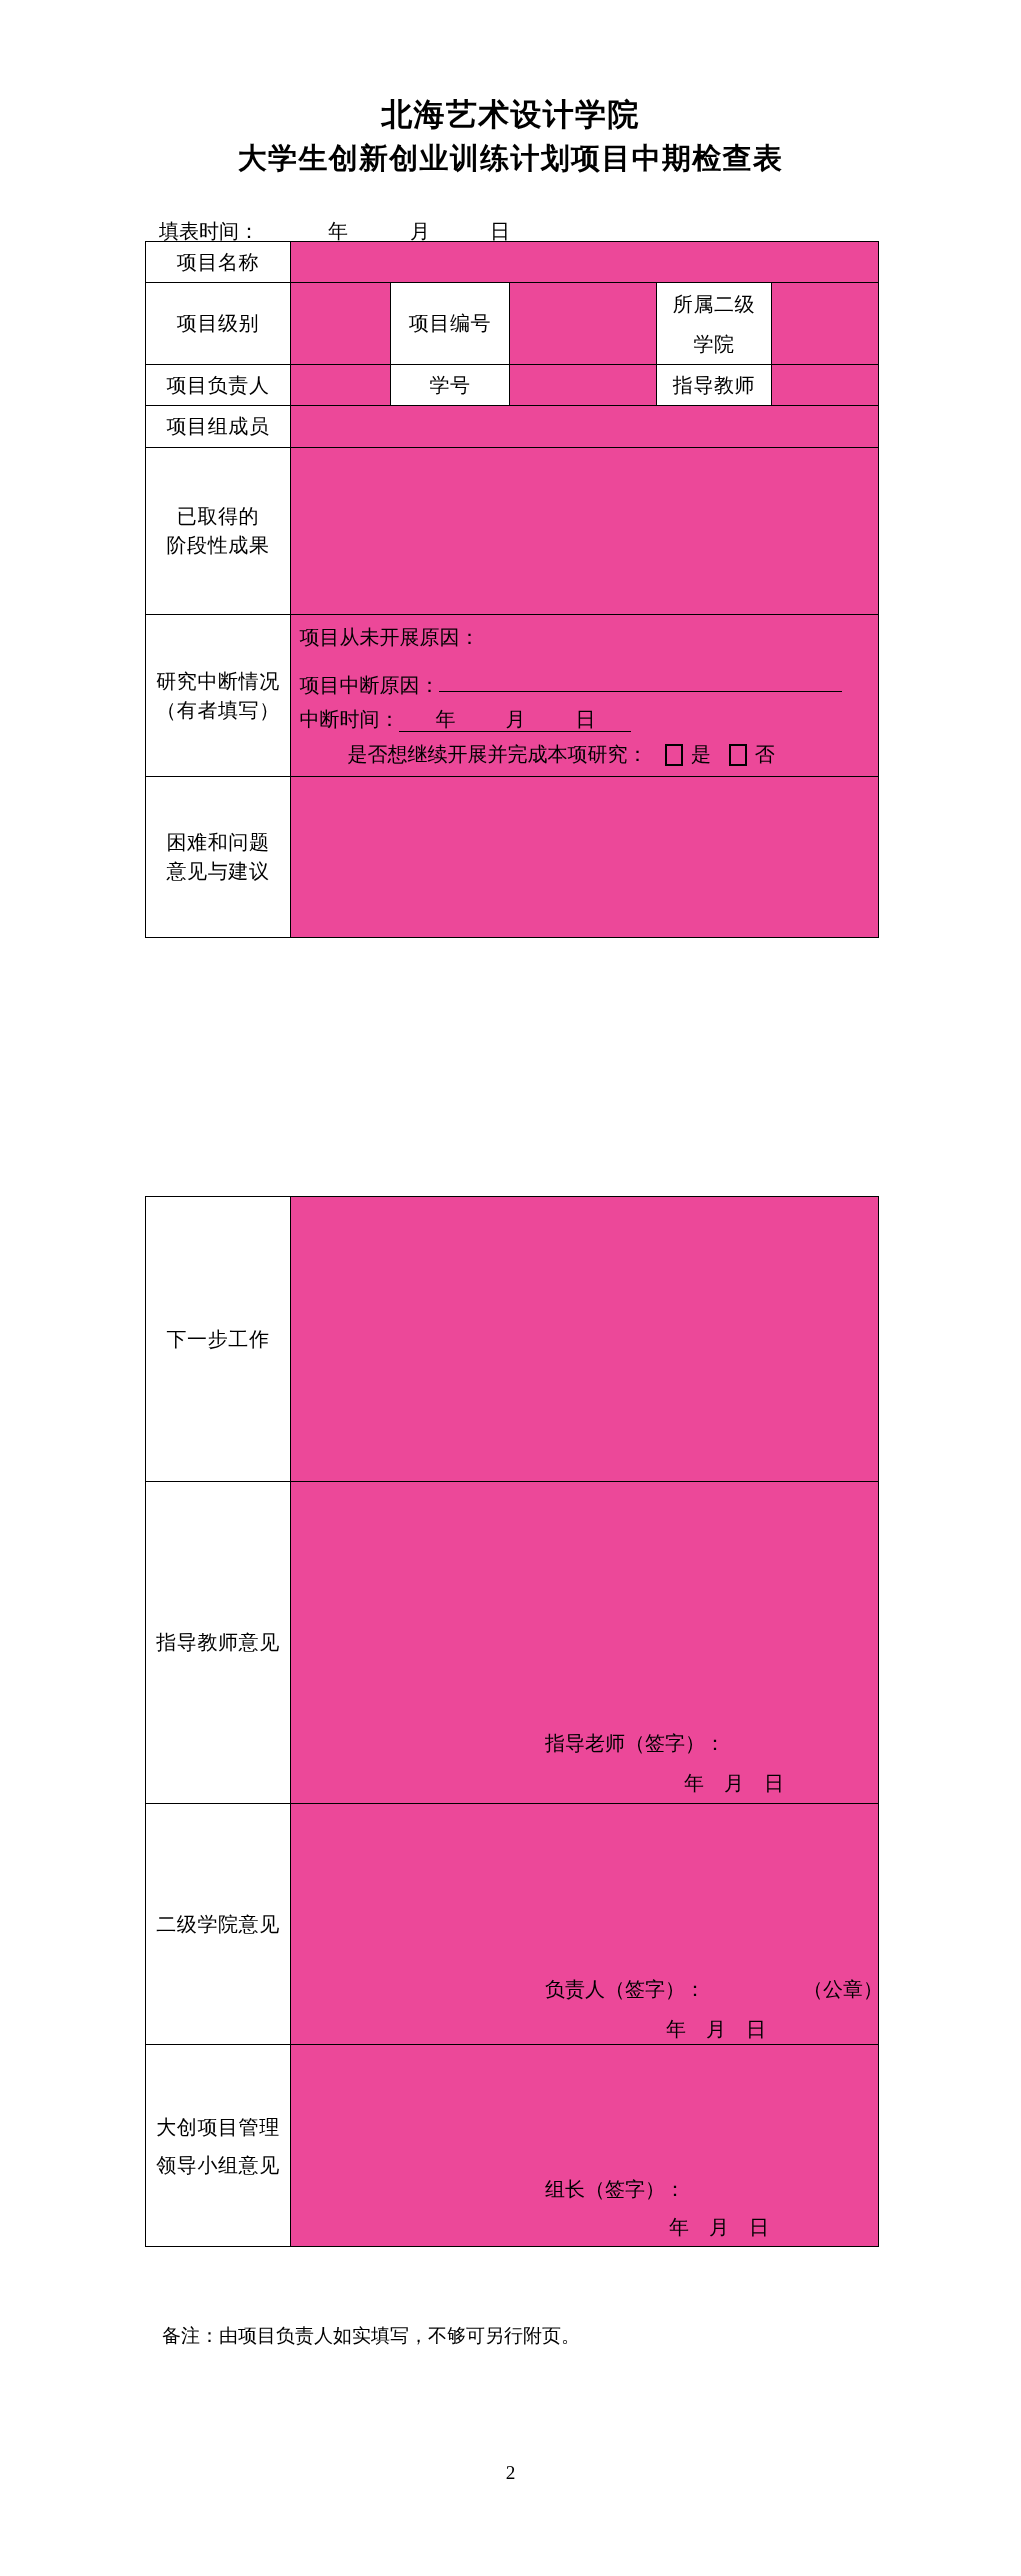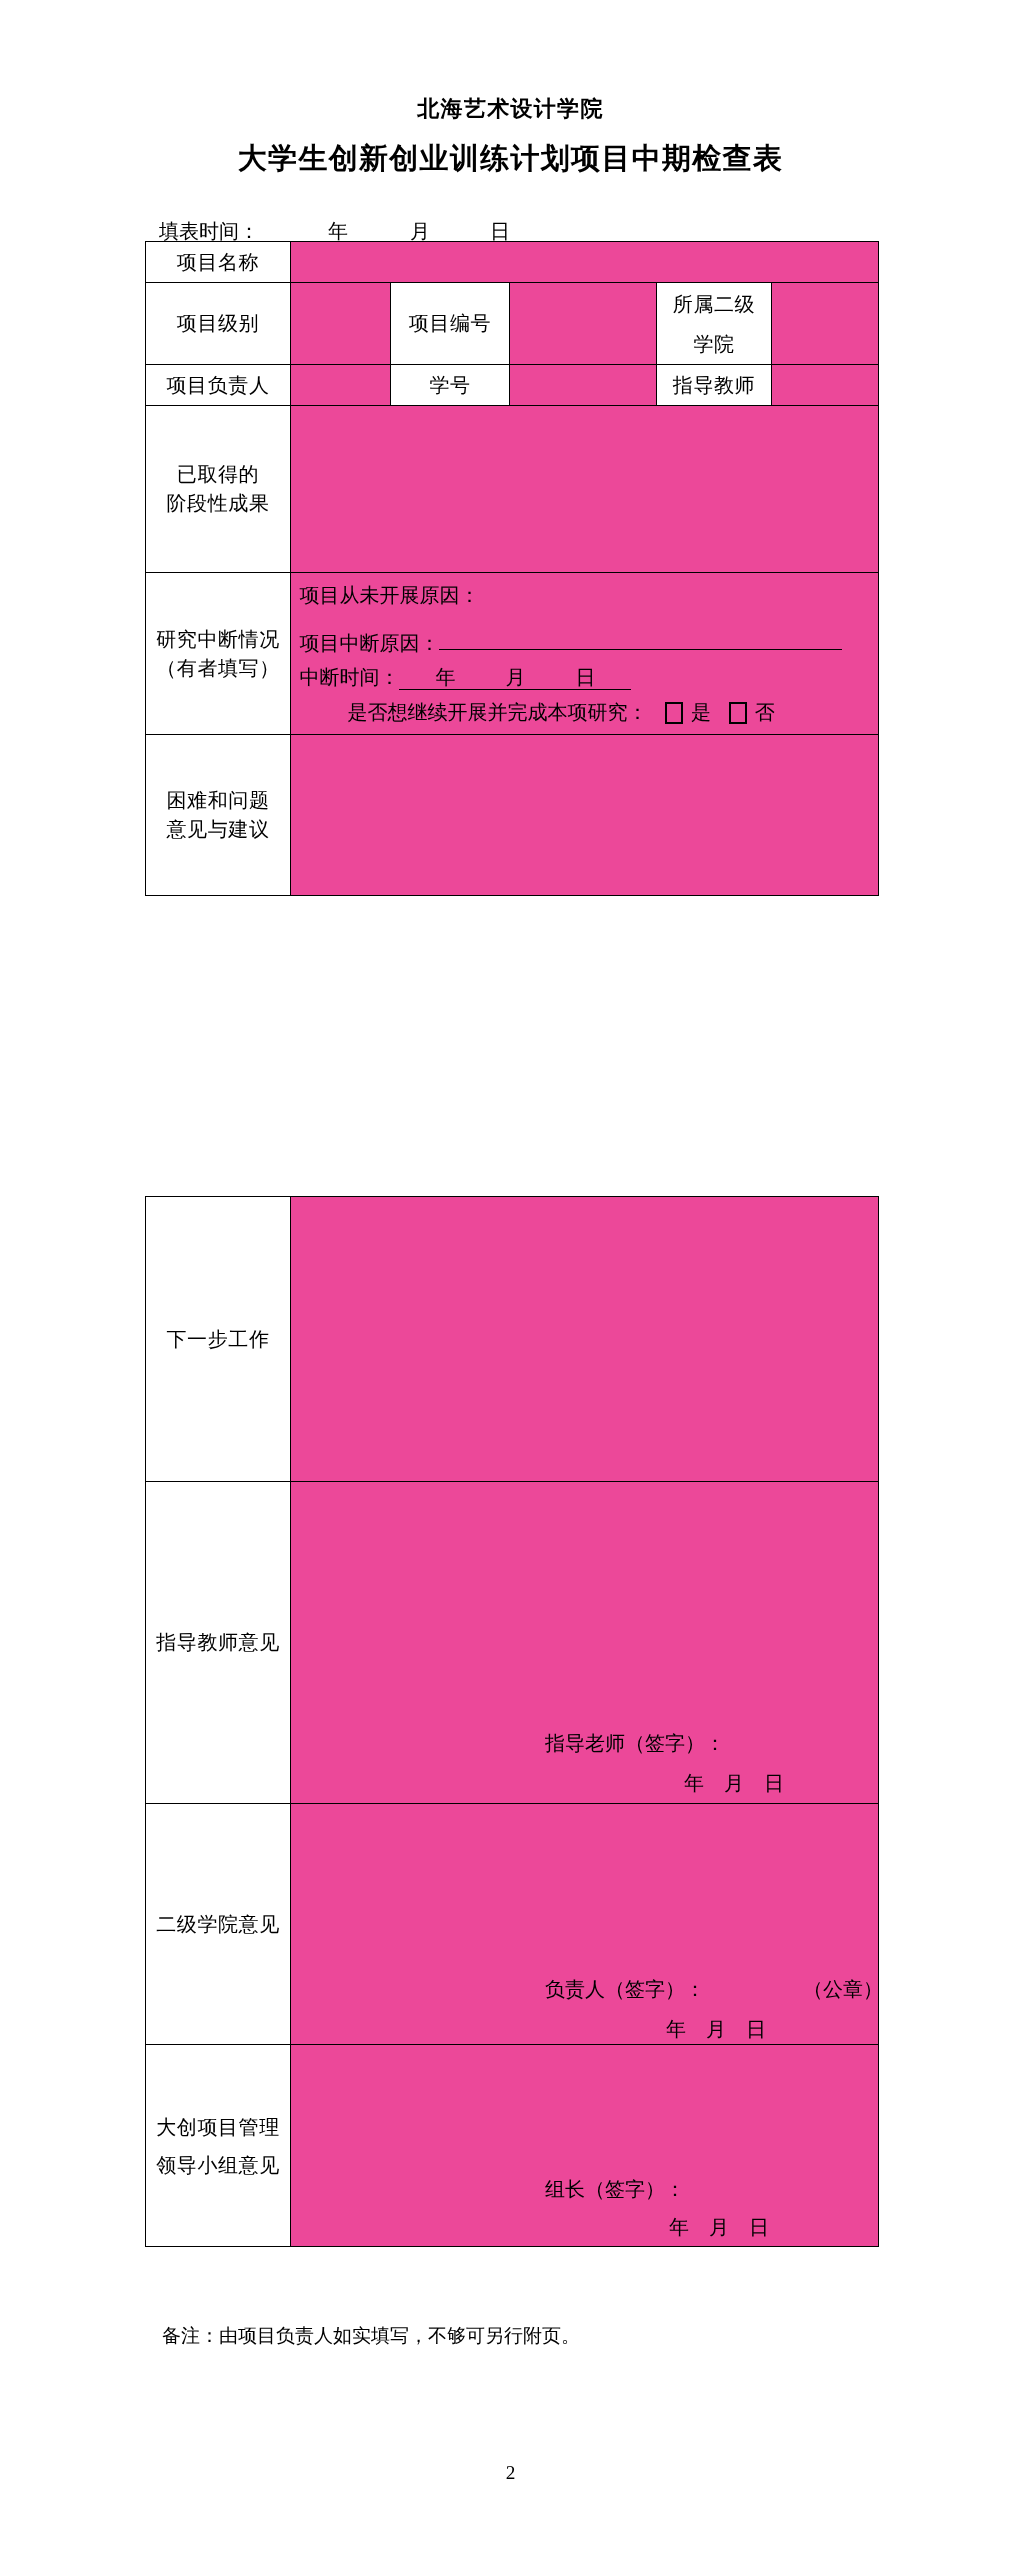--- a/index.html
+++ b/index.html
@@ -6,21 +6,21 @@
   .canvas{
     position:relative;
     width:1021px;
     height:2576px;
     background:#ffffff;
     font-family:"Liberation Serif","DejaVu Serif",serif;
     color:#000000;
     overflow:hidden;
   }
   .title{position:absolute;left:0;right:0;text-align:center;font-weight:bold;letter-spacing:1.3px;}
-  .title1{top:94px;font-size:22px;}
+  .title1{top:94px;font-size:31px;}
   .title2{top:139px;font-size:29px;}
 
   .filltime{position:absolute;top:218px;left:159px;height:26px;width:579px;font-size:20px;}
   .filltime span{position:absolute;top:0;white-space:nowrap;}
   .ft-label{left:0;}
   .ft-year{left:169px;}
   .ft-month{left:251px;}
   .ft-day{left:331px;}
 
   table.frm{
@@ -120,20 +120,24 @@
 学院</td>
       <td class="val"></td>
     </tr>
     <tr style="height:41px">
       <td class="lab">项目负责人</td>
       <td class="val"></td>
       <td class="lab">学号</td>
       <td class="val"></td>
       <td class="lab">指导教师</td>
       <td class="val"></td>
+    </tr>
+    <tr style="height:42px">
+      <td class="lab">项目组成员</td>
+      <td class="val" colspan="5"></td>
     </tr>
     <tr style="height:167px">
       <td class="lab">已取得的
 阶段性成果</td>
       <td class="val" colspan="5"></td>
     </tr>
     <tr style="height:162px">
       <td class="lab">研究中断情况
 （有者填写）</td>
       <td class="val interrupt" colspan="5">

